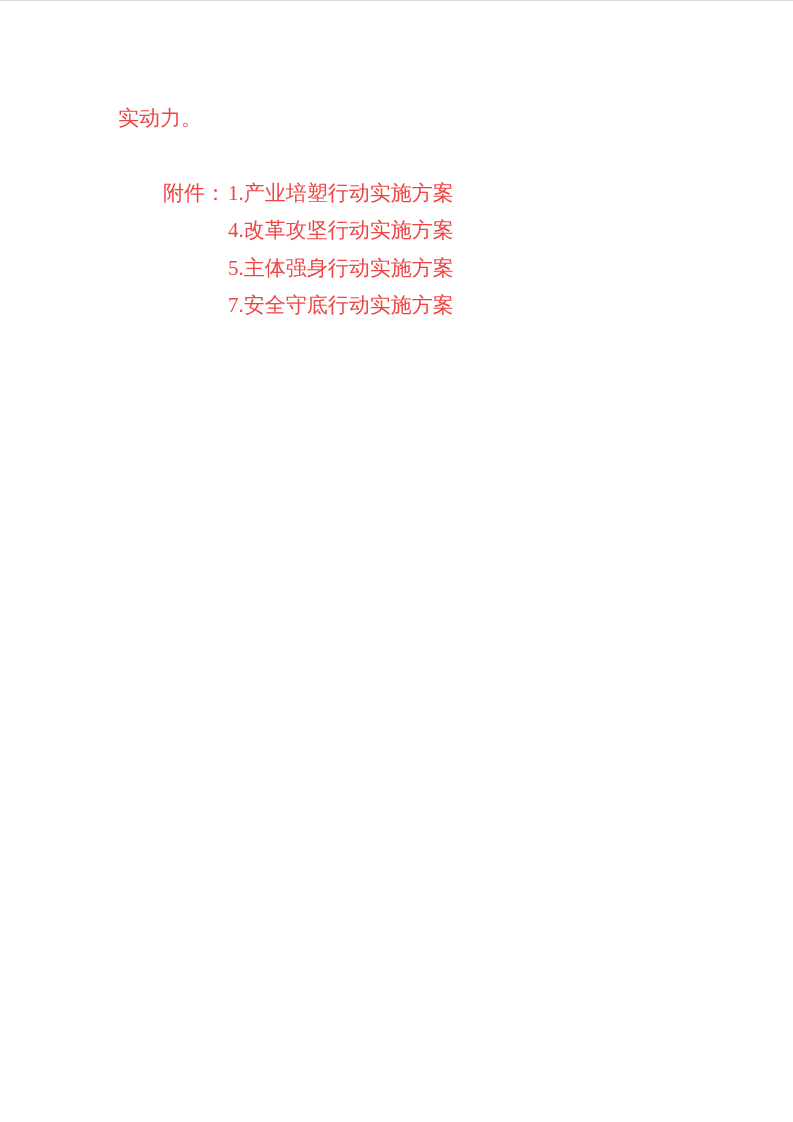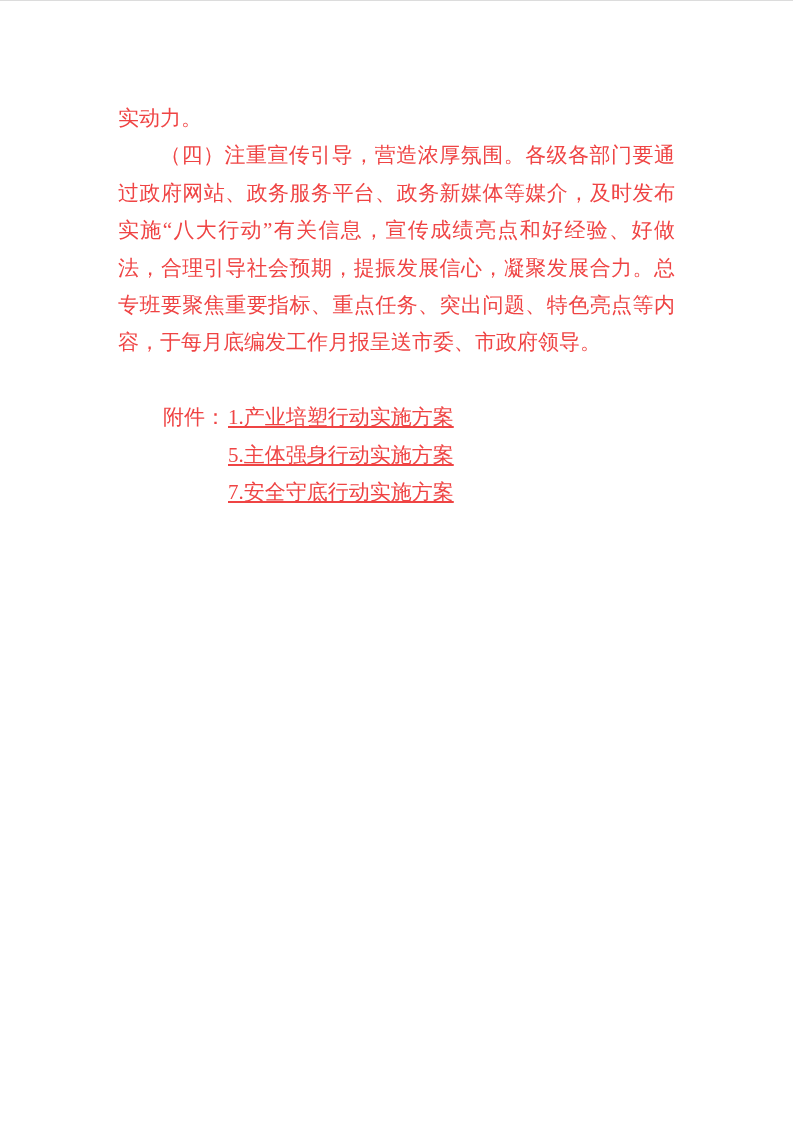--- a/index.html
+++ b/index.html
@@ -42,39 +42,38 @@
   }
   .att-label {
     position: absolute;
     left: 45px; 
     top: 0;
     white-space: nowrap;
     text-align: right;
   }
   .att-list {
     margin-left: 110px; 
-    text-decoration: underline;
   }
   .att-item {
     white-space: nowrap;
   }
 </style>
 </head>
 <body>
 
 <div class="page">
   <div class="content">
 
     <p class="cont-line">实动力。</p>
 
-    <p class="body-paragraph">（四）注重宣传引导，营造浓厚氛围。各级各部门要通过政府网站、政务服务平台、政务新媒体等媒介，及时发布实施“八大行动”有关信息，宣传成绩亮点和好经验、好做法，合理引导社会预期，提振发展信心，凝聚发展合力。总专班要聚焦重要指标、重点任务、突出问题、特色亮点等内容，于每月底编发工作月报呈送市委、市政府领导。</p>
 
     <div class="attachment">
       <span class="att-label">附件：</span>
       <div class="att-list">
         <div class="att-item">1.产业培塑行动实施方案</div>
+        <div class="att-item">4.改革攻坚行动实施方案</div>
         <div class="att-item">5.主体强身行动实施方案</div>
         <div class="att-item">7.安全守底行动实施方案</div>
       </div>
     </div>
 
   </div>
 </div>
 
 </body></html>

